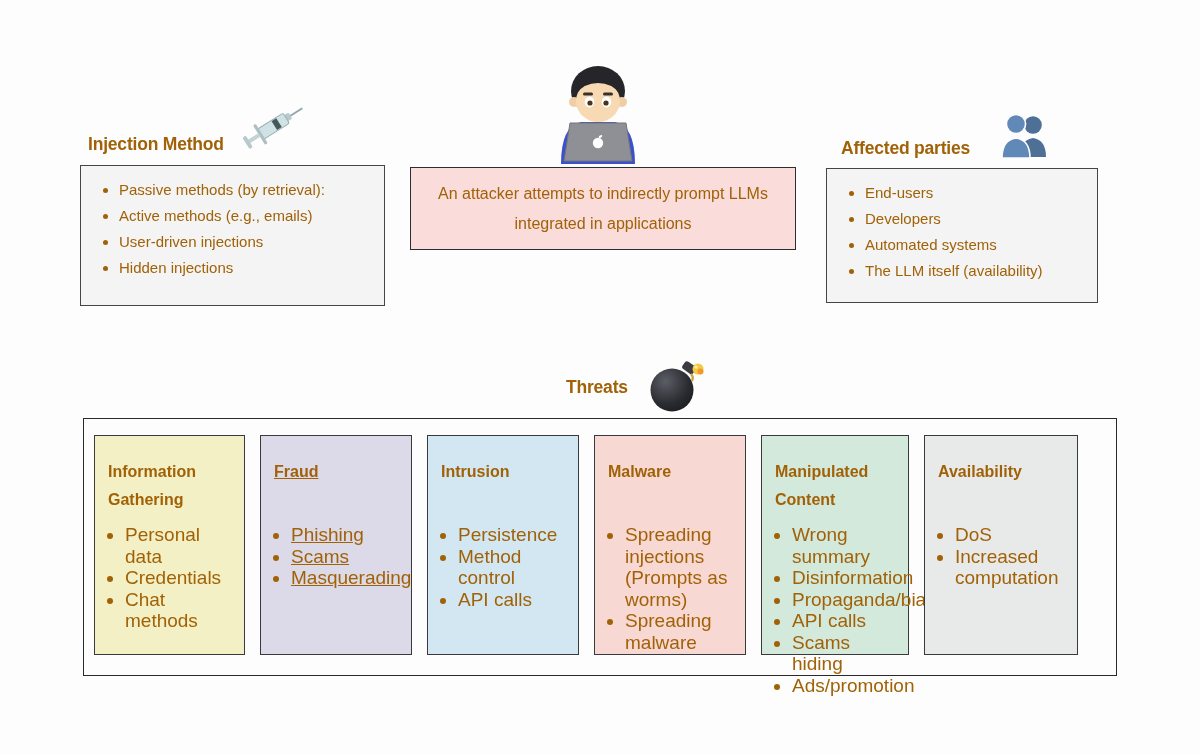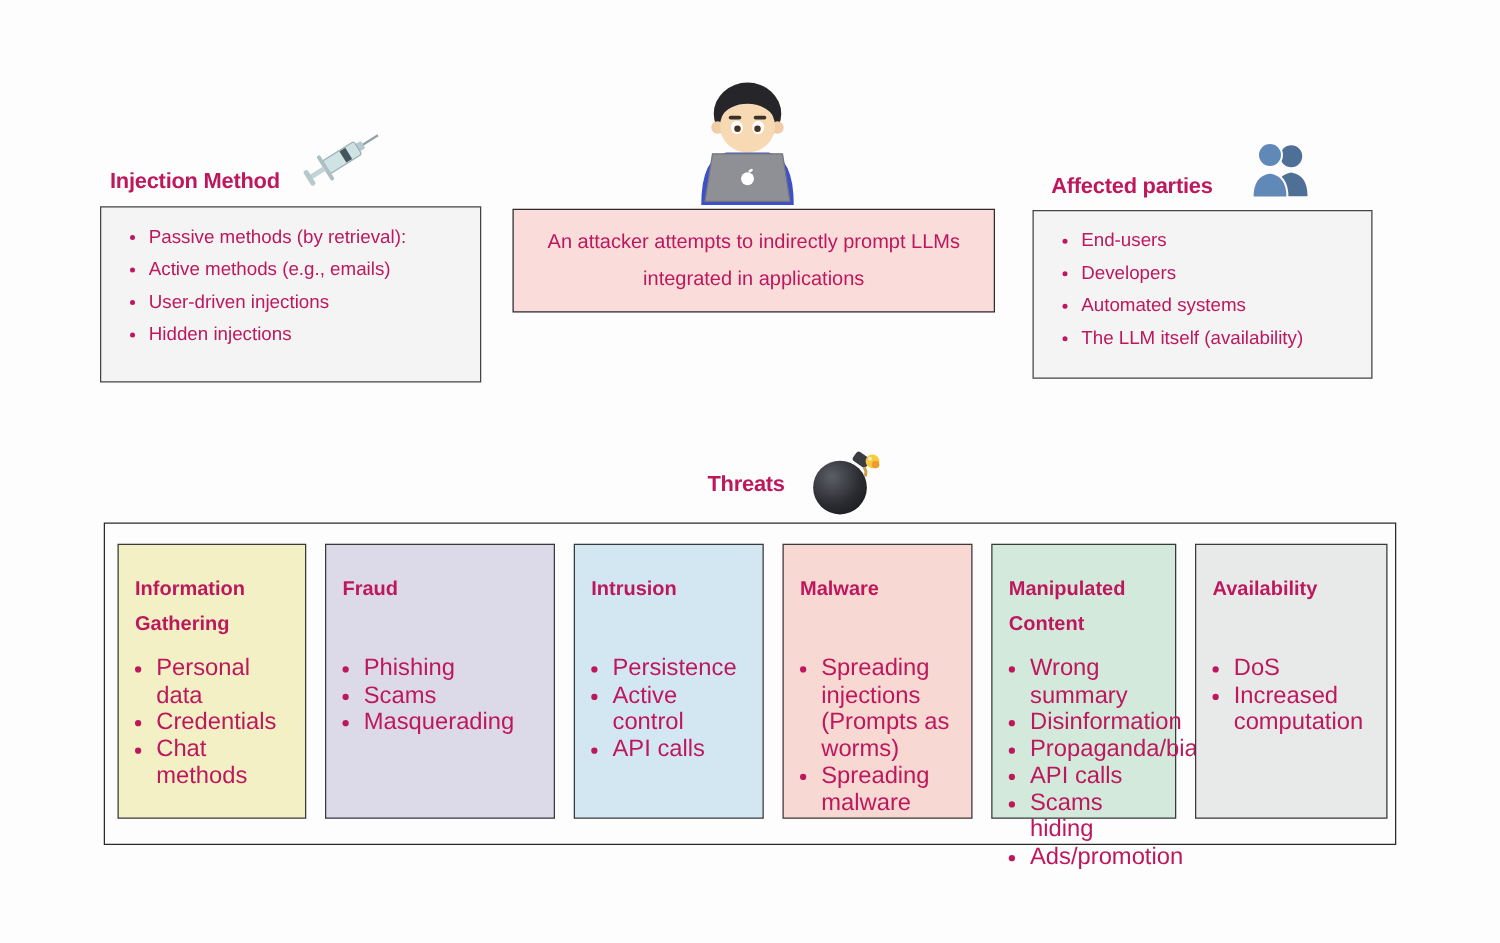--- a/index.html
+++ b/index.html
@@ -1,18 +1,18 @@
 <!DOCTYPE html>
 <html><head>
 <meta charset="utf-8">
 <style>
   html,body{margin:0;padding:0;background:#fdfdfd;}
   .canvas{
     position:relative;width:1200px;height:754px;background:#fdfdfd;
-    font-family:"Liberation Sans",sans-serif;color:#be185d;overflow:hidden;
+    font-family:"Liberation Sans",sans-serif;color:#a16207;overflow:hidden;
   }
   
   .group-heading{position:absolute;font-weight:700;font-size:17.5px;letter-spacing:-0.2px;white-space:nowrap;}
   #injection-heading{left:88px;top:134px;}
   #affected-heading{left:841px;top:138px;}
   #threats-heading{left:566px;top:377px;}
 
   
   .panel{position:absolute;background:#f4f4f5;border:1px solid #454547;box-sizing:border-box;}
   #injection-panel{left:80px;top:165px;width:305px;height:141px;}
@@ -25,21 +25,21 @@
     background:#fadcdb;border:1.5px solid #2e2e30;box-sizing:border-box;
     display:flex;align-items:center;justify-content:center;text-align:center;
     font-weight:400;font-size:16px;line-height:30px;padding:0 10px;
   }
 
   
   .threats-outer{position:absolute;left:83px;top:418px;width:1034px;height:258px;border:1.5px solid #2a2a2c;box-sizing:border-box;background:#fdfdfd;}
   .threat-row{display:flex;gap:15px;padding:16px 0 0 10px;}
   .threat-box{box-sizing:border-box;height:220px;border:1px solid #3a3a3c;padding:10px 13px 0;}
   .threat-row .threat-box:nth-child(1){width:151px;}
-  .threat-row .threat-box:nth-child(2){width:184px;}
+  .threat-row .threat-box:nth-child(2){width:152px;text-decoration:underline;}
   .threat-row .threat-box:nth-child(3){width:152px;}
   .threat-row .threat-box:nth-child(4){width:152px;}
   .threat-row .threat-box:nth-child(5){width:148px;}
   .threat-row .threat-box:nth-child(6){width:154px;}
   .tb-title{font-weight:700;font-size:16px;line-height:28px;min-height:66px;padding-top:12px;}
   .threat-box ul{margin:0;padding:0 0 0 17px;font-size:19px;line-height:21.5px;}
 
   
   .abs-icon{position:absolute;}
   #syringe-icon{left:236px;top:94px;}
@@ -148,21 +148,21 @@
           <ul>
             <li>Phishing</li>
             <li>Scams</li>
             <li>Masquerading</li>
           </ul>
         </div>
         <div class="threat-box" style="background: rgb(211, 231, 243);">
           <div class="tb-title">Intrusion</div>
           <ul>
             <li>Persistence</li>
-            <li>Active control</li>
+            <li>Method control</li>
             <li>API calls</li>
           </ul>
         </div>
         <div class="threat-box" style="background: rgb(248, 216, 211);">
           <div class="tb-title">Malware</div>
           <ul>
             <li>Spreading injections (Prompts as worms)</li>
             <li>Spreading malware</li>
           </ul>
         </div>

